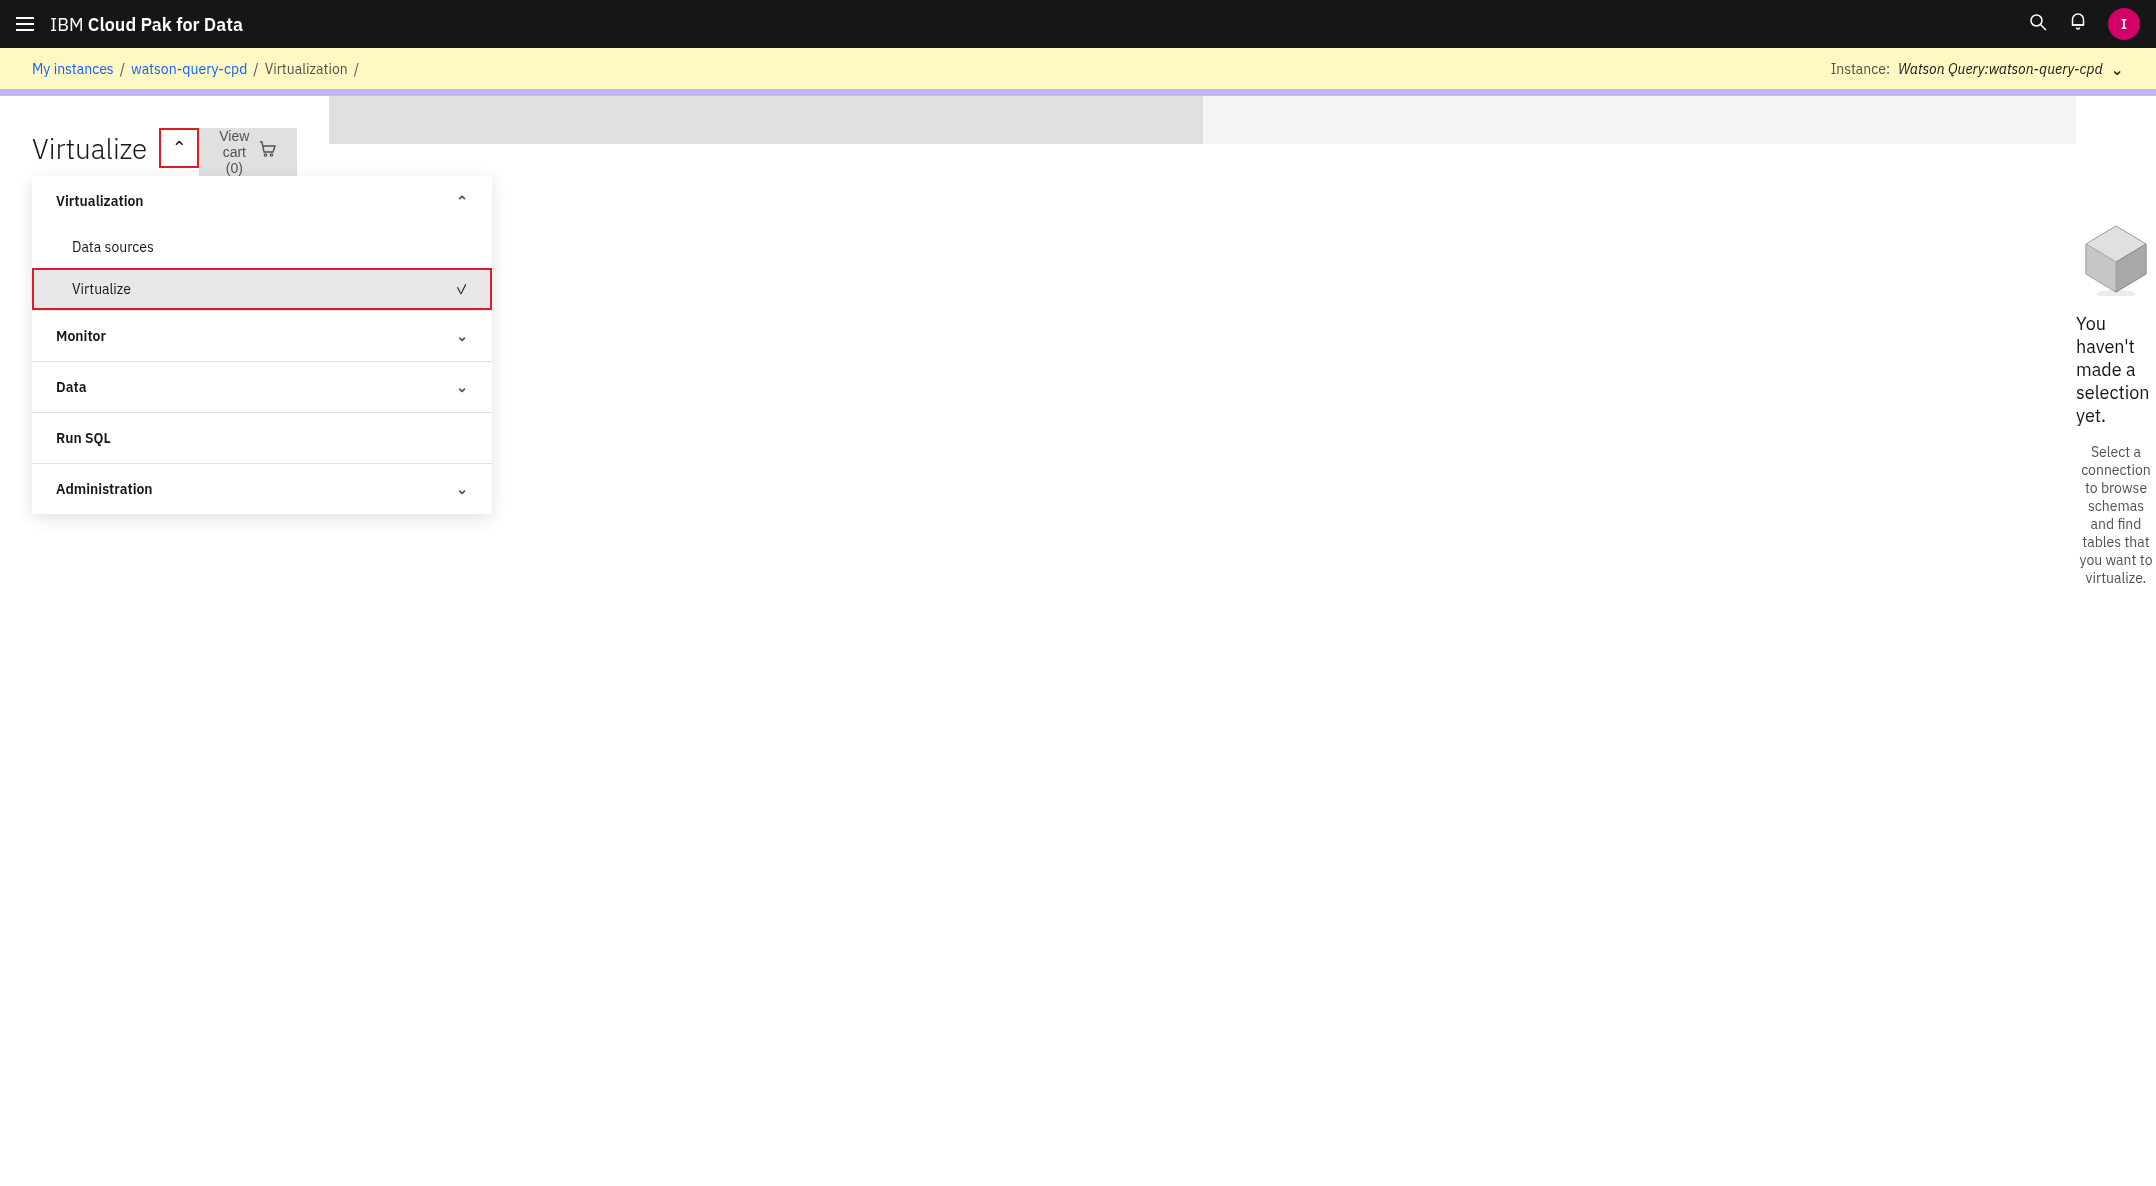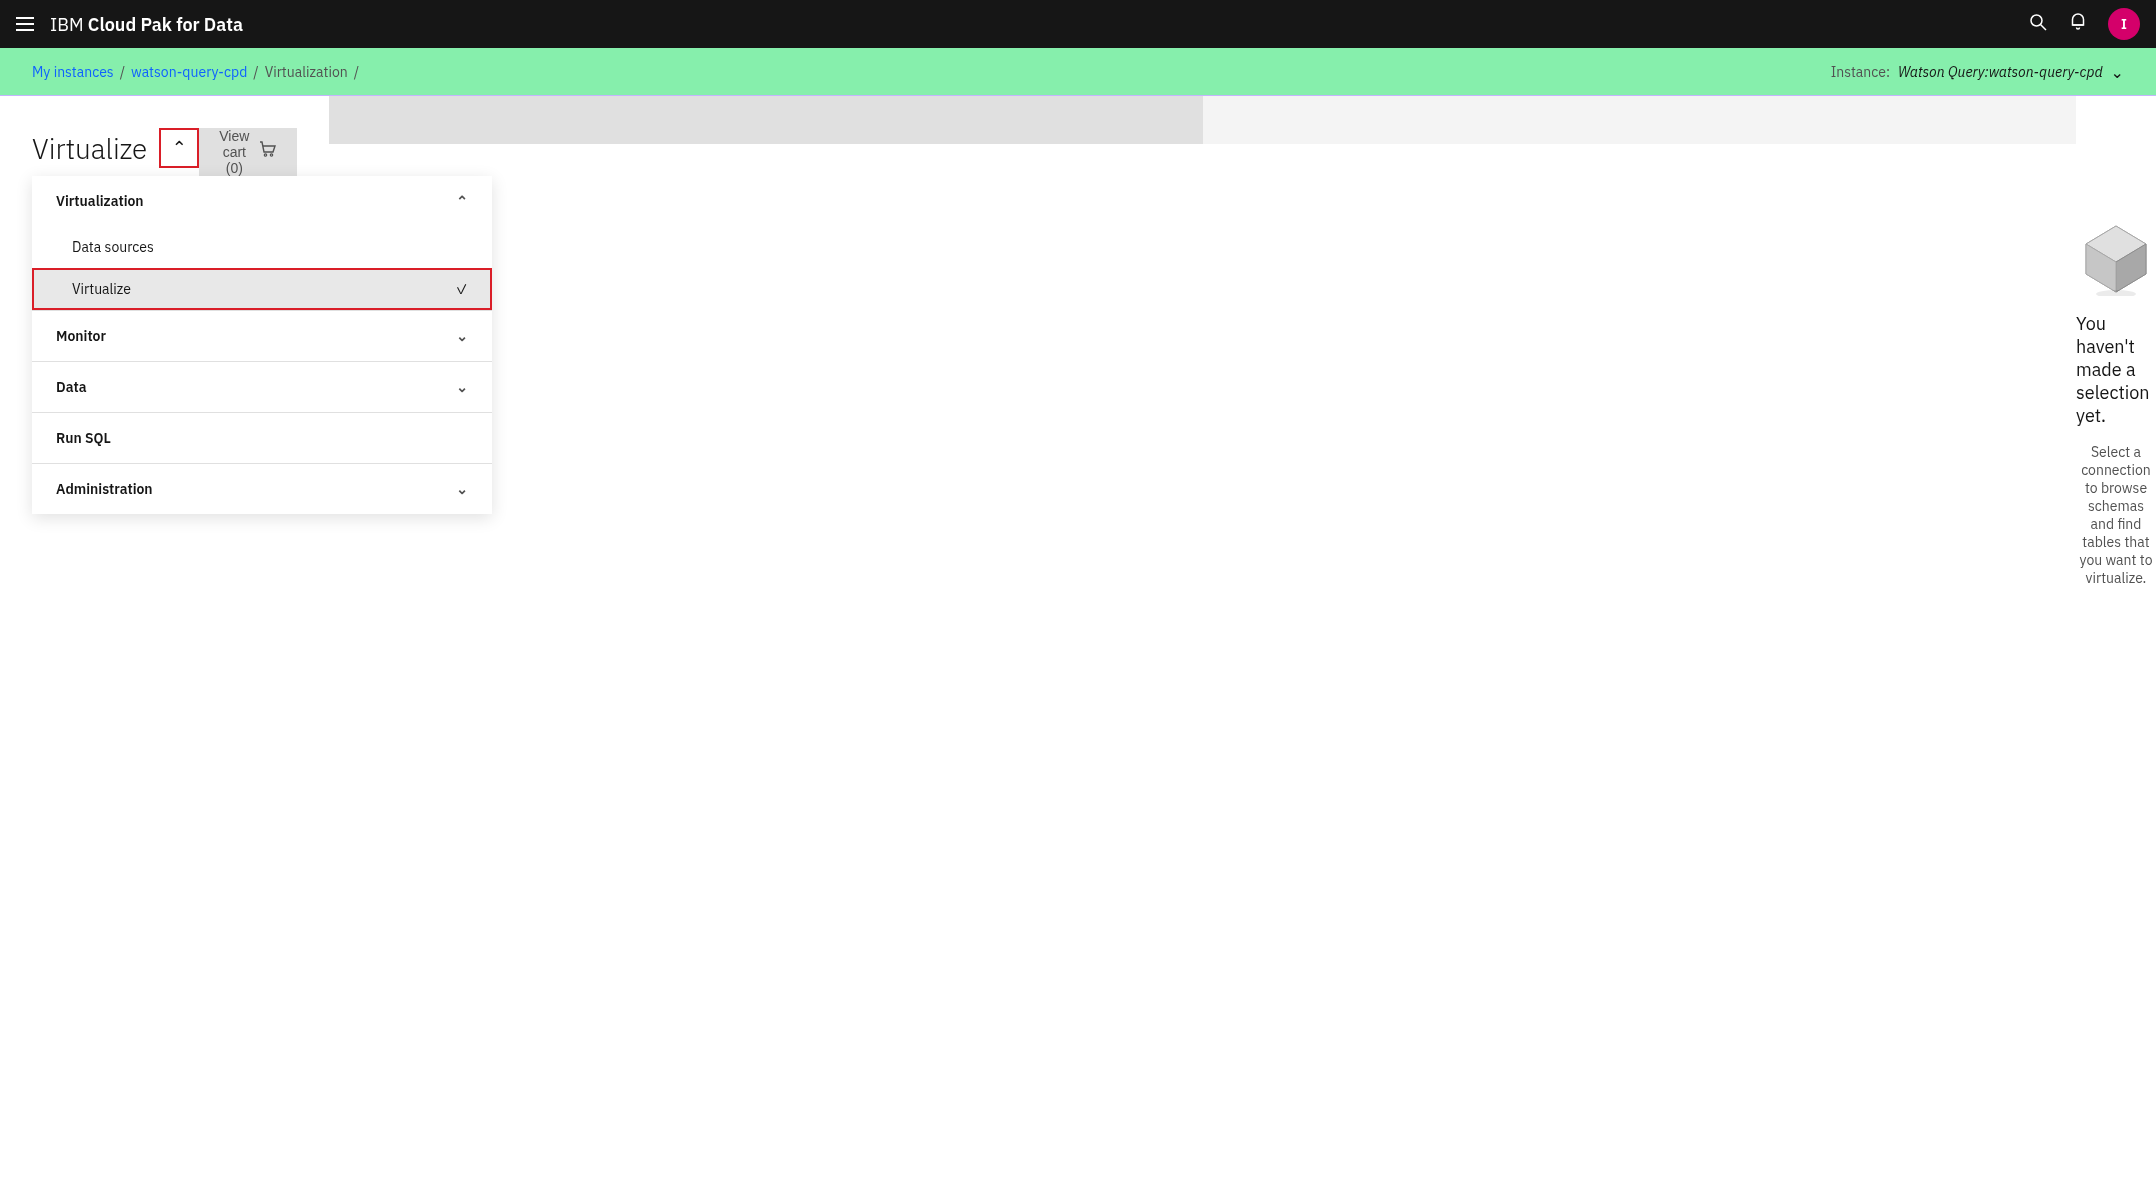--- a/index.html
+++ b/index.html
@@ -59,26 +59,26 @@
       justify-content: center;
       color: #fff;
       font-size: 14px;
       font-weight: 600;
       cursor: pointer;
     }
 
     
     .breadcrumb-bar {
       height: 48px;
-      border-bottom: 1px solid #c4b5fd;
+      border-bottom: 7px solid #c4b5fd;
       display: flex;
       align-items: center;
       padding: 0 32px;
       justify-content: space-between;
-      background: #86efac;
+      background: #fef9c3;
     }
     .breadcrumb {
       display: flex;
       align-items: center;
       gap: 6px;
       font-size: 14px;
     }
     .breadcrumb a {
       color: #0f62fe;
       text-decoration: none;

